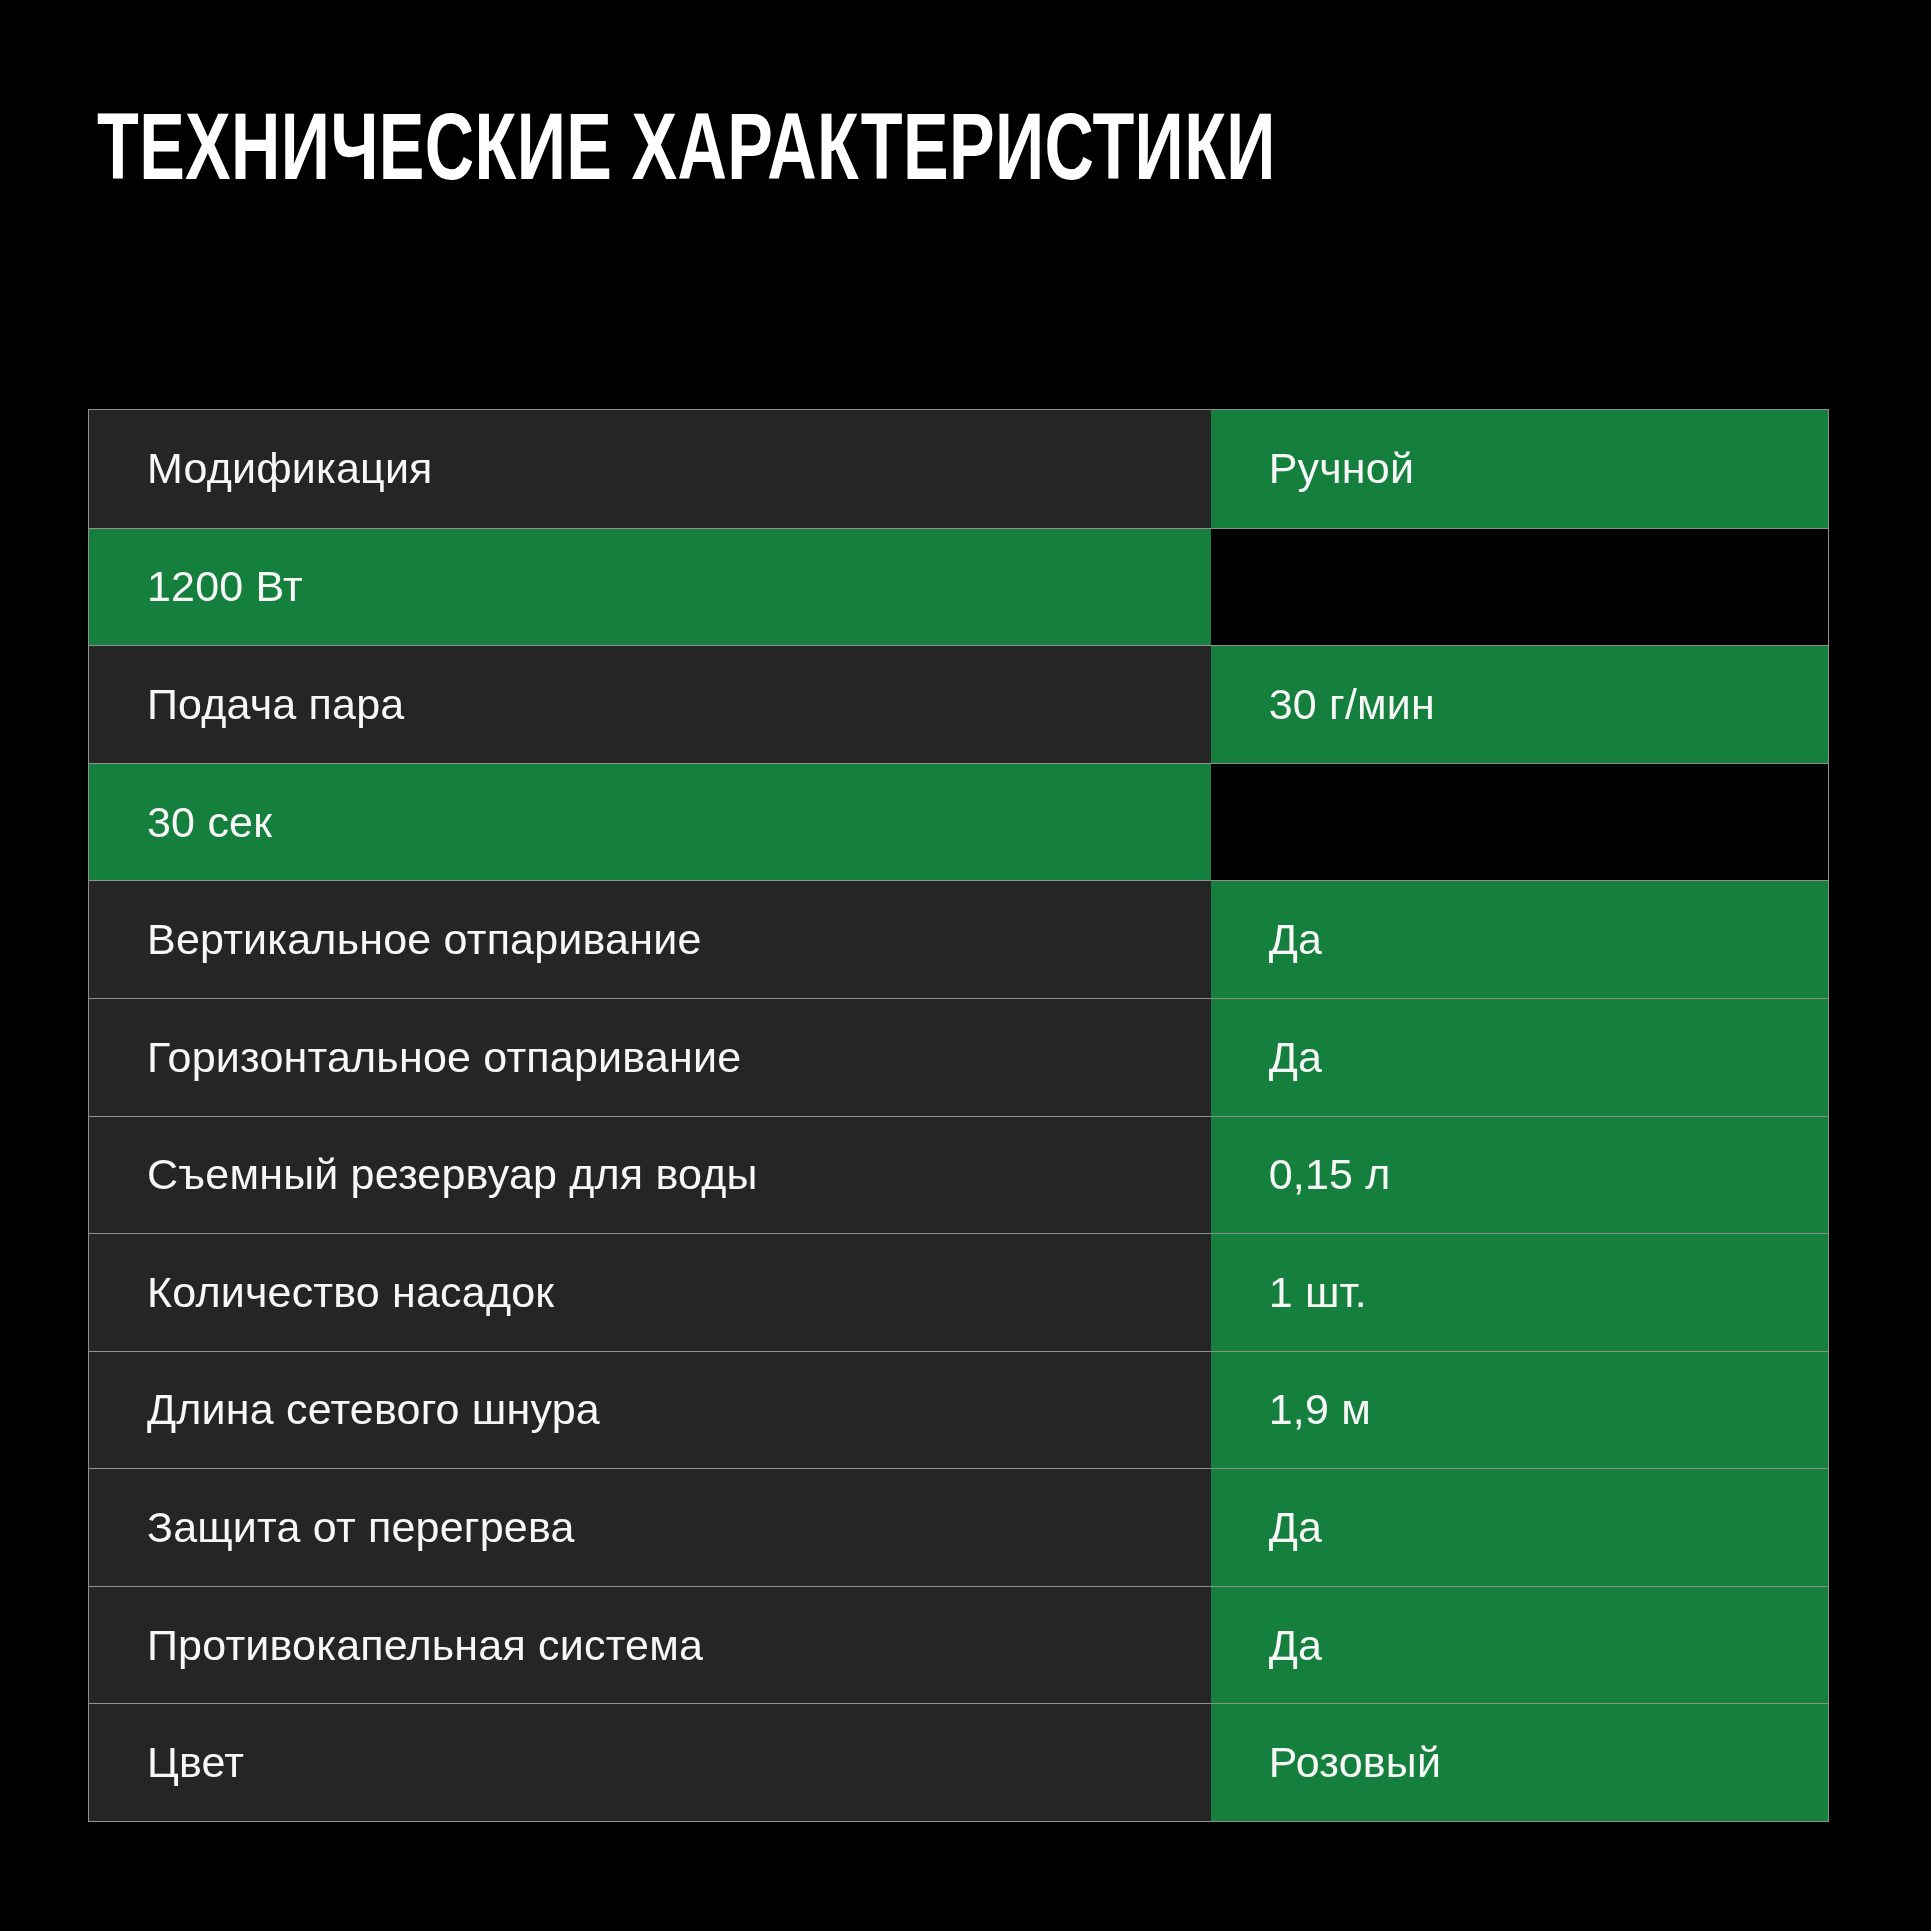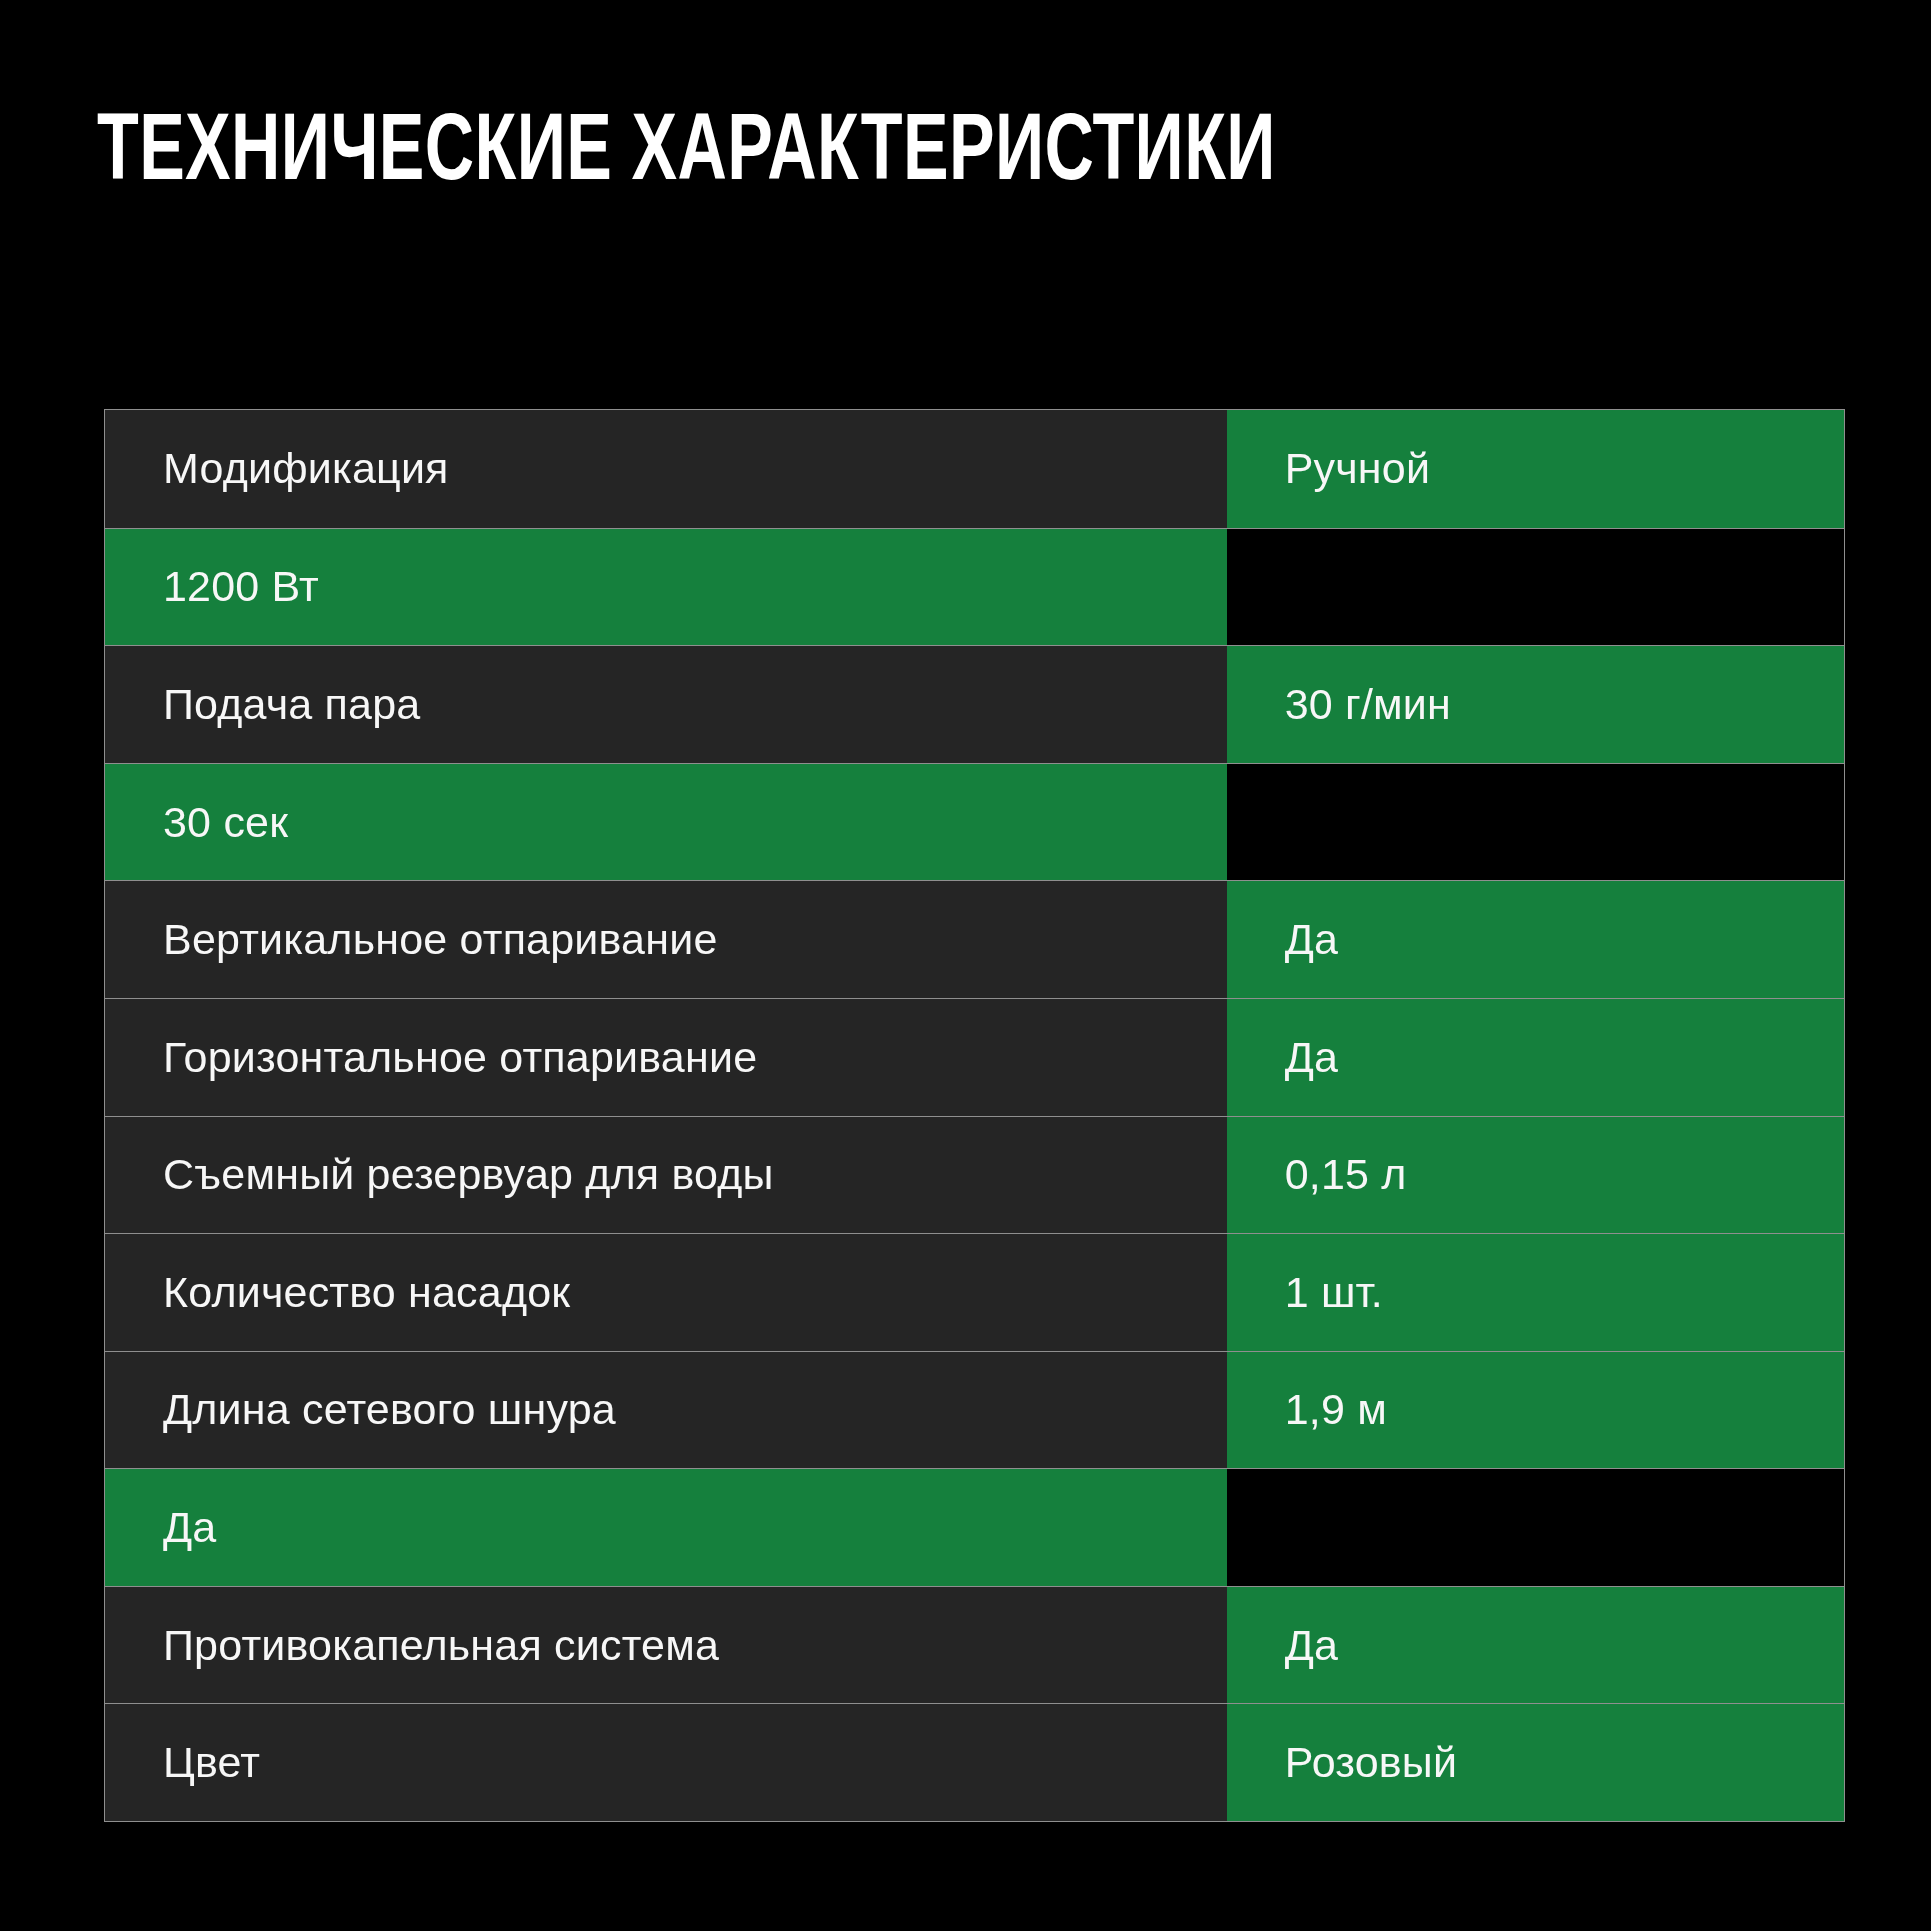--- a/index.html
+++ b/index.html
@@ -24,21 +24,21 @@
     font-weight: bold;
     line-height: 1;
     color: #ffffff;
     white-space: nowrap;
     letter-spacing: 0.5px;
     transform: scaleX(0.72);
     transform-origin: left top;
   }
   .spec-table {
     position: absolute;
-    left: 104px;
+    left: 88px;
     top: 409px;
     width: 1741px;
     height: 1413px;
     box-sizing: border-box;
     border: 1.9px solid #8f8f8f;
     display: grid;
     grid-template-rows: repeat(12, 1fr);
   }
   .spec-row {
     display: grid;
@@ -113,20 +113,21 @@
       <div class="cell label">Количество насадок</div>
       <div class="cell value">1 шт.</div>
     </div>
 
     <div class="spec-row">
       <div class="cell label">Длина сетевого шнура</div>
       <div class="cell value">1,9 м</div>
     </div>
 
     <div class="spec-row">
+      <div class="cell label">Защита от перегрева</div>
       <div class="cell value">Да</div>
     </div>
 
     <div class="spec-row">
       <div class="cell label">Противокапельная система</div>
       <div class="cell value">Да</div>
     </div>
 
     <div class="spec-row">
       <div class="cell label">Цвет</div>

